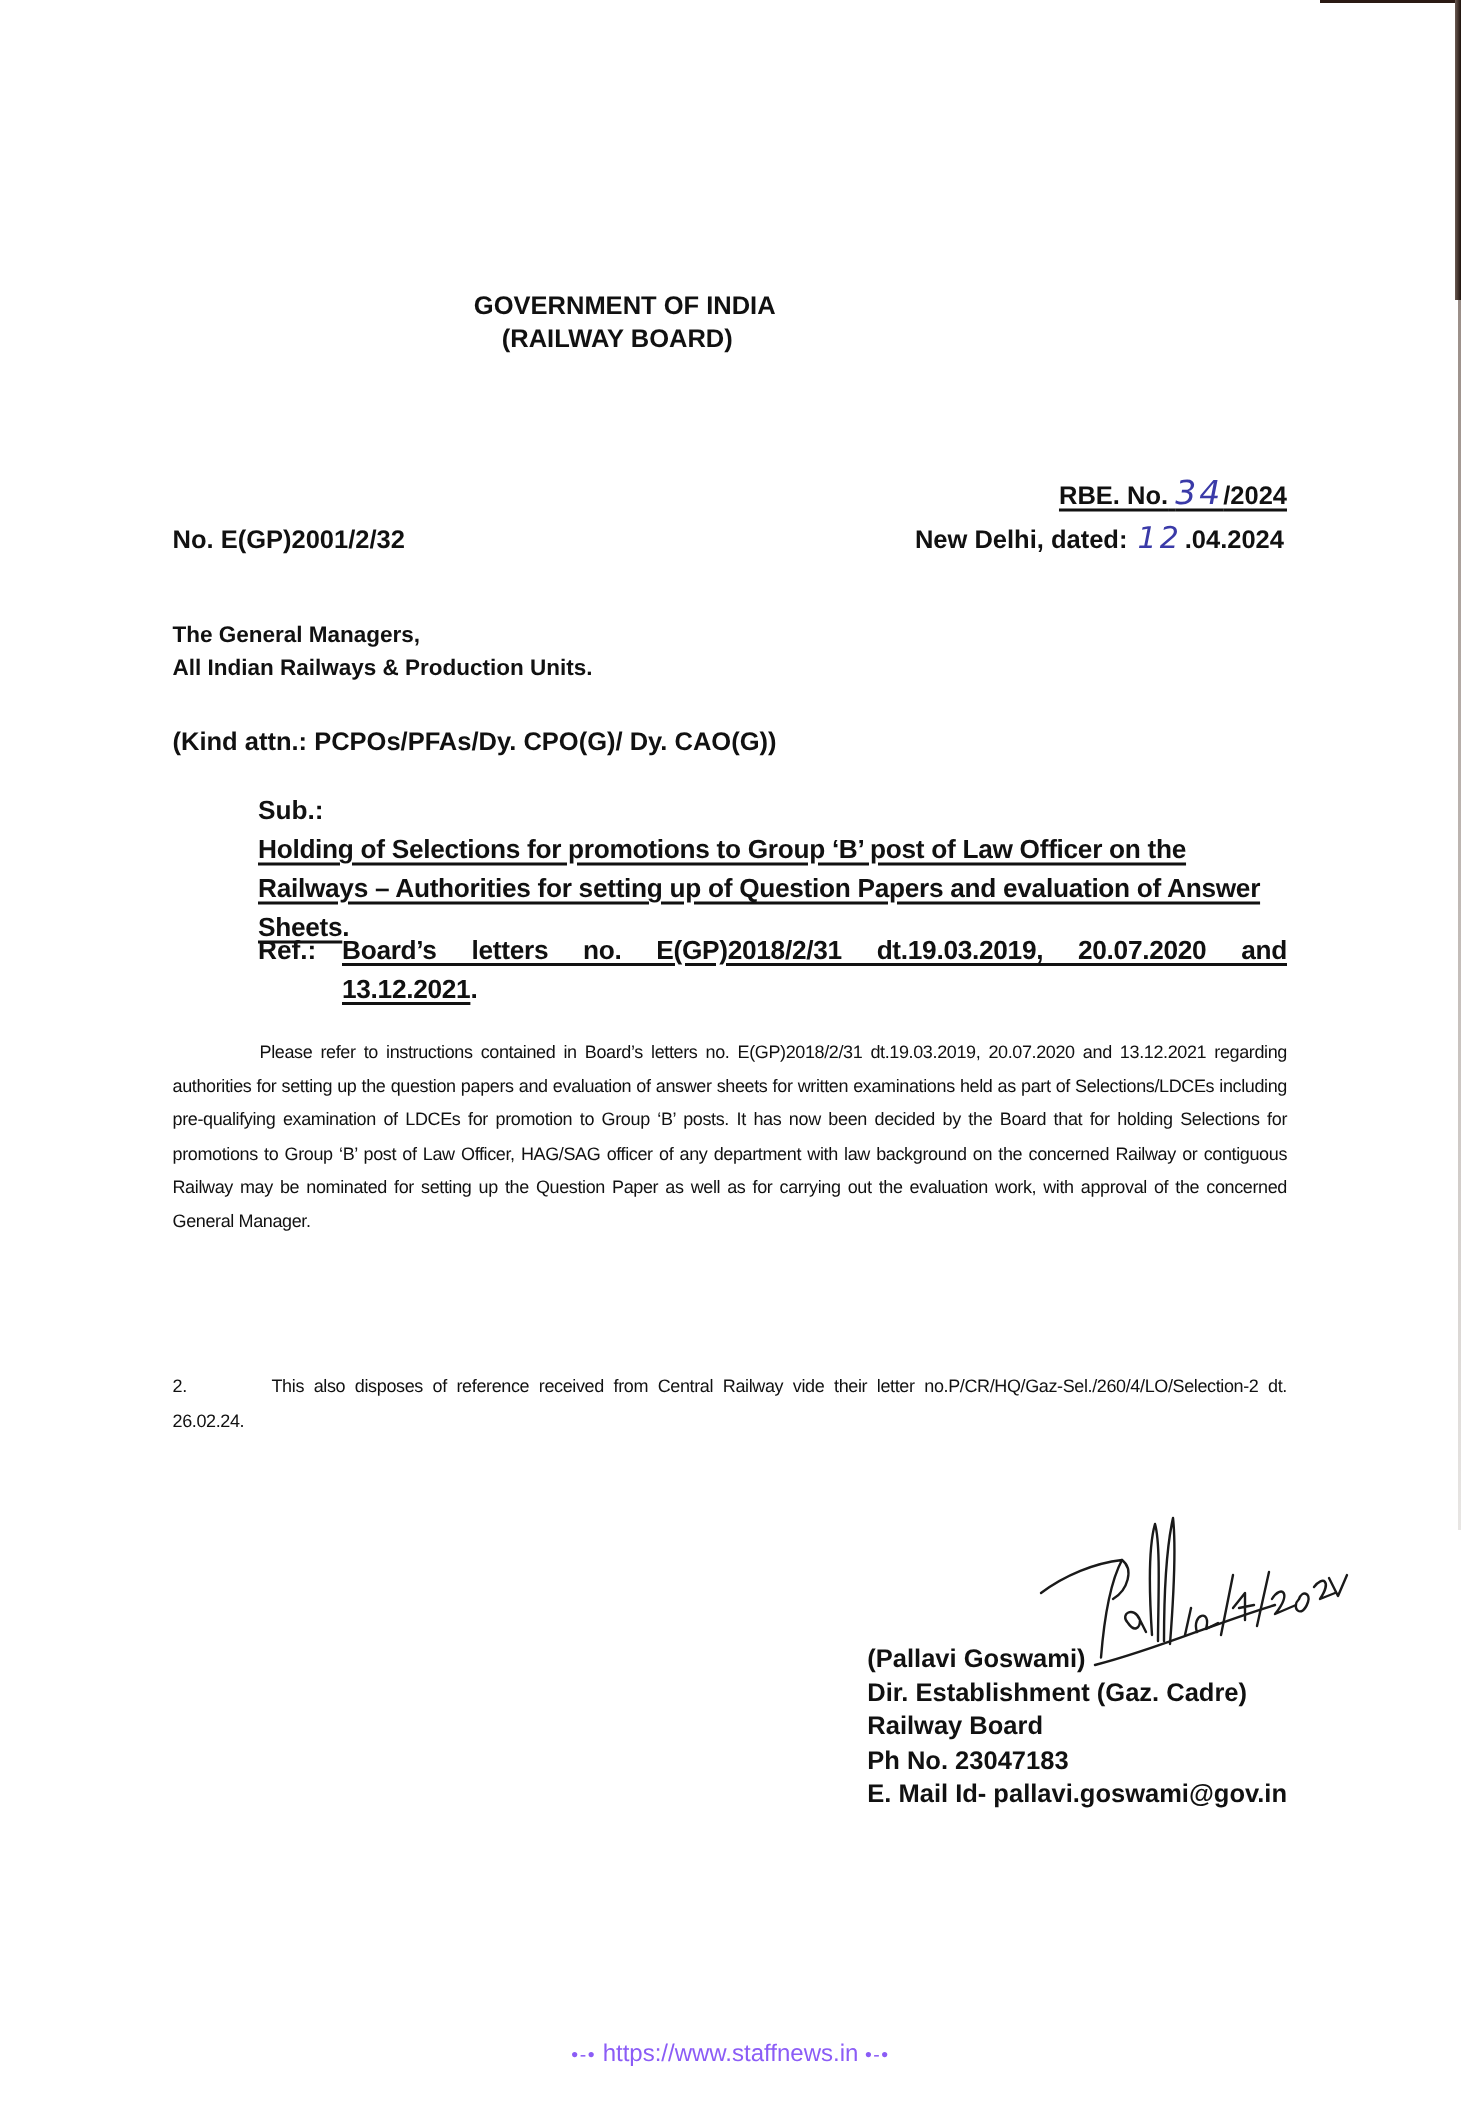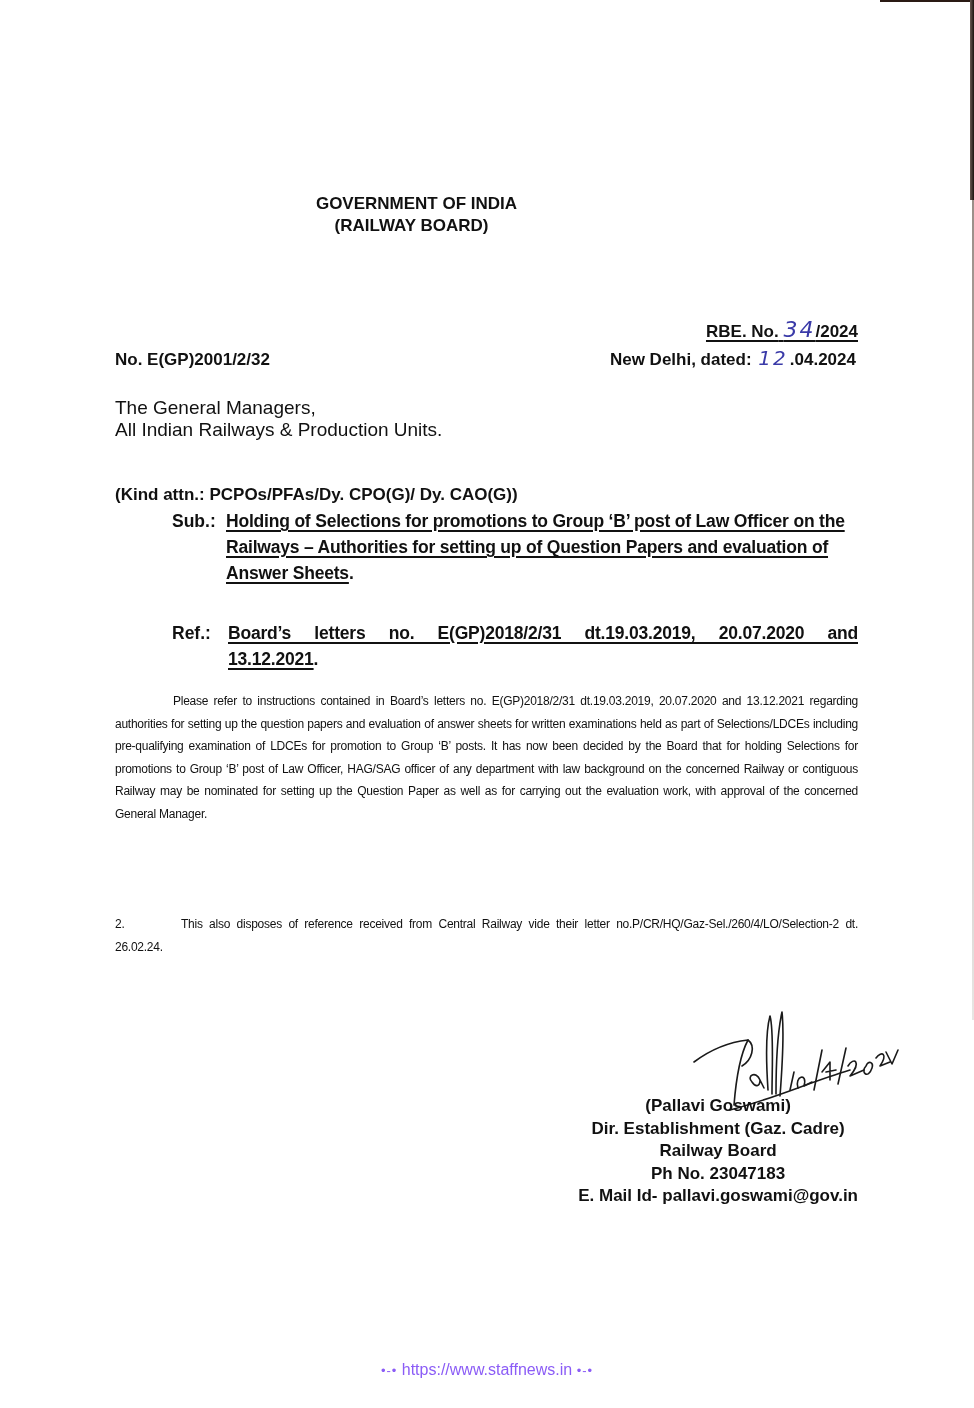--- a/index.html
+++ b/index.html
@@ -76,43 +76,43 @@
       right: 118px;
       top: 346px;
       font-weight: bold;
       font-size: 17px;
     }
     .dated .hand { font-size: 20px; margin: 0 2px; }
 
     .addressee {
       position: absolute;
       left: 115px;
-      top: 397px;
-      font-weight: normal;
-      font-size: 19px;
+      top: 413px;
+      font-weight: bold;
+      font-size: 15px;
       line-height: 22px;
     }
     .kind-attn {
       position: absolute;
       left: 115px;
       top: 485px;
       font-weight: bold;
       font-size: 17px;
     }
     .subject, .reference {
       position: absolute;
       left: 172px;
       width: 686px;
       font-weight: bold;
       font-size: 17.5px;
       line-height: 26px;
       font-family: "Liberation Sans", sans-serif;
       display: flex;
     }
-    .subject { top: 508px; }
+    .subject { top: 527px; flex-direction: column; }
     .reference { top: 620px; }
     .label-col {
       flex: 0 0 auto;
       width: 56px;
     }
     .subject .label-col { width: 54px; }
     .ul-text {
       flex: 1 1 auto;
       text-decoration: underline;
       text-decoration-thickness: 1.5px;
@@ -134,21 +134,21 @@
       font-family: "Liberation Sans", sans-serif;
     }
     .para1 { top: 690px; text-indent: 58px; }
     .para2 { top: 913px; }
     .para2 .num { display: inline-block; width: 66px; }
 
     .signature-block {
       position: absolute;
       right: 116px;
       top: 1095px;
-      text-align: center;
+      text-align: left;
       font-weight: bold;
       font-size: 17px;
       line-height: 22.5px;
     }
     .signature-svg {
       position: absolute;
       left: 690px;
       top: 1010px;
       width: 210px;
       height: 110px;

